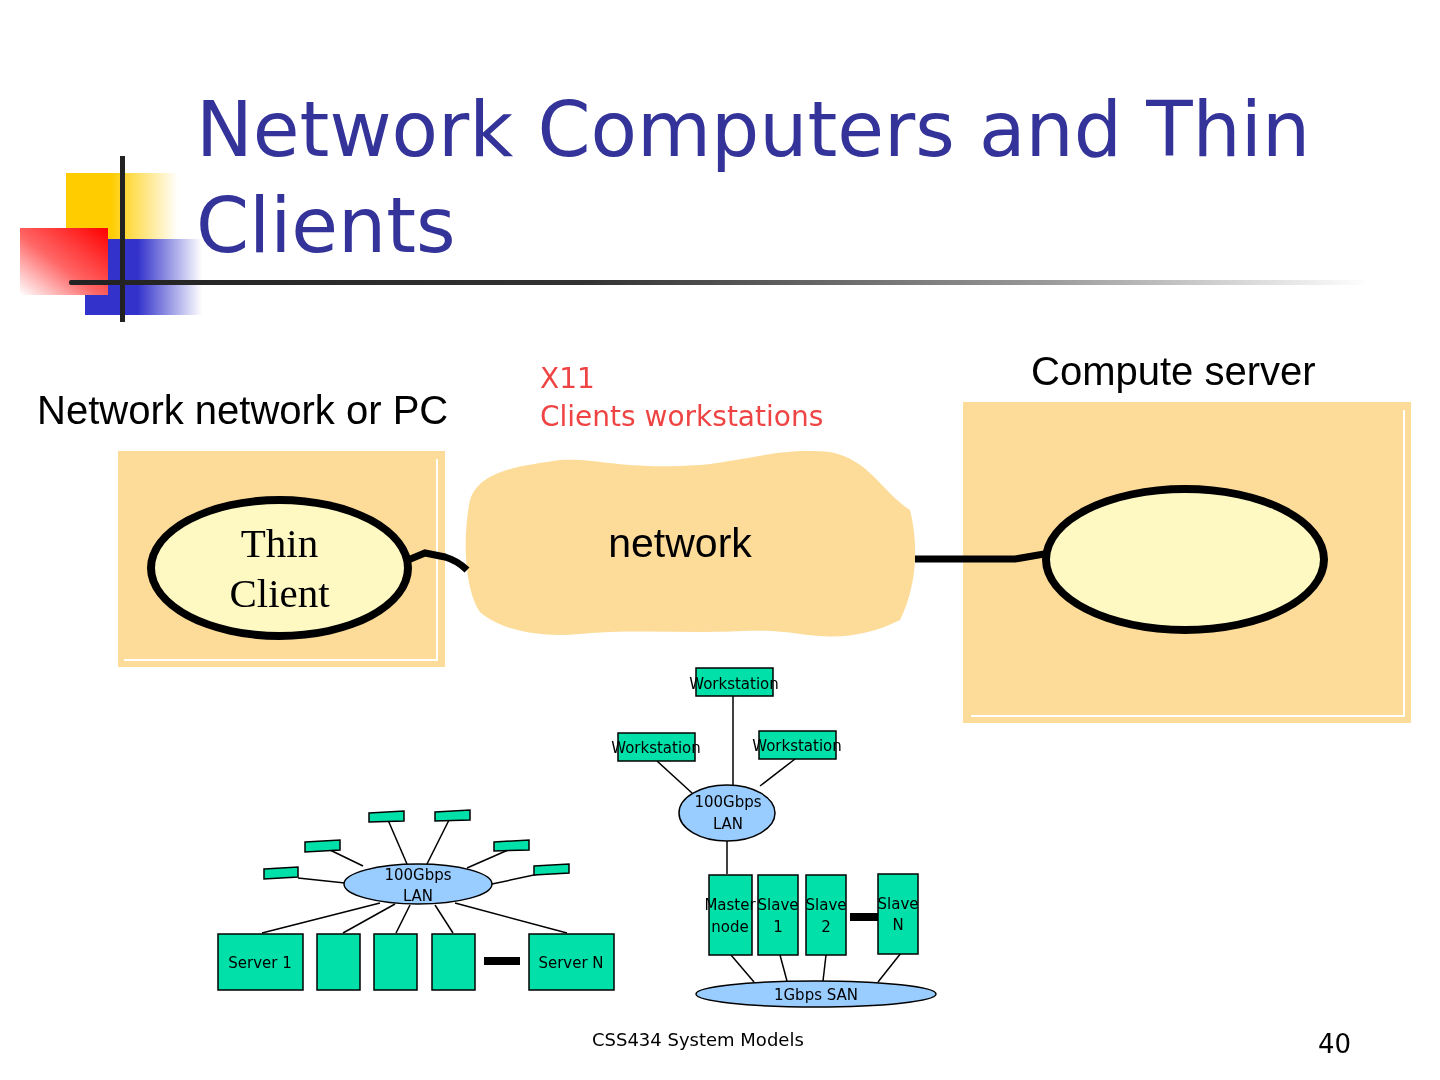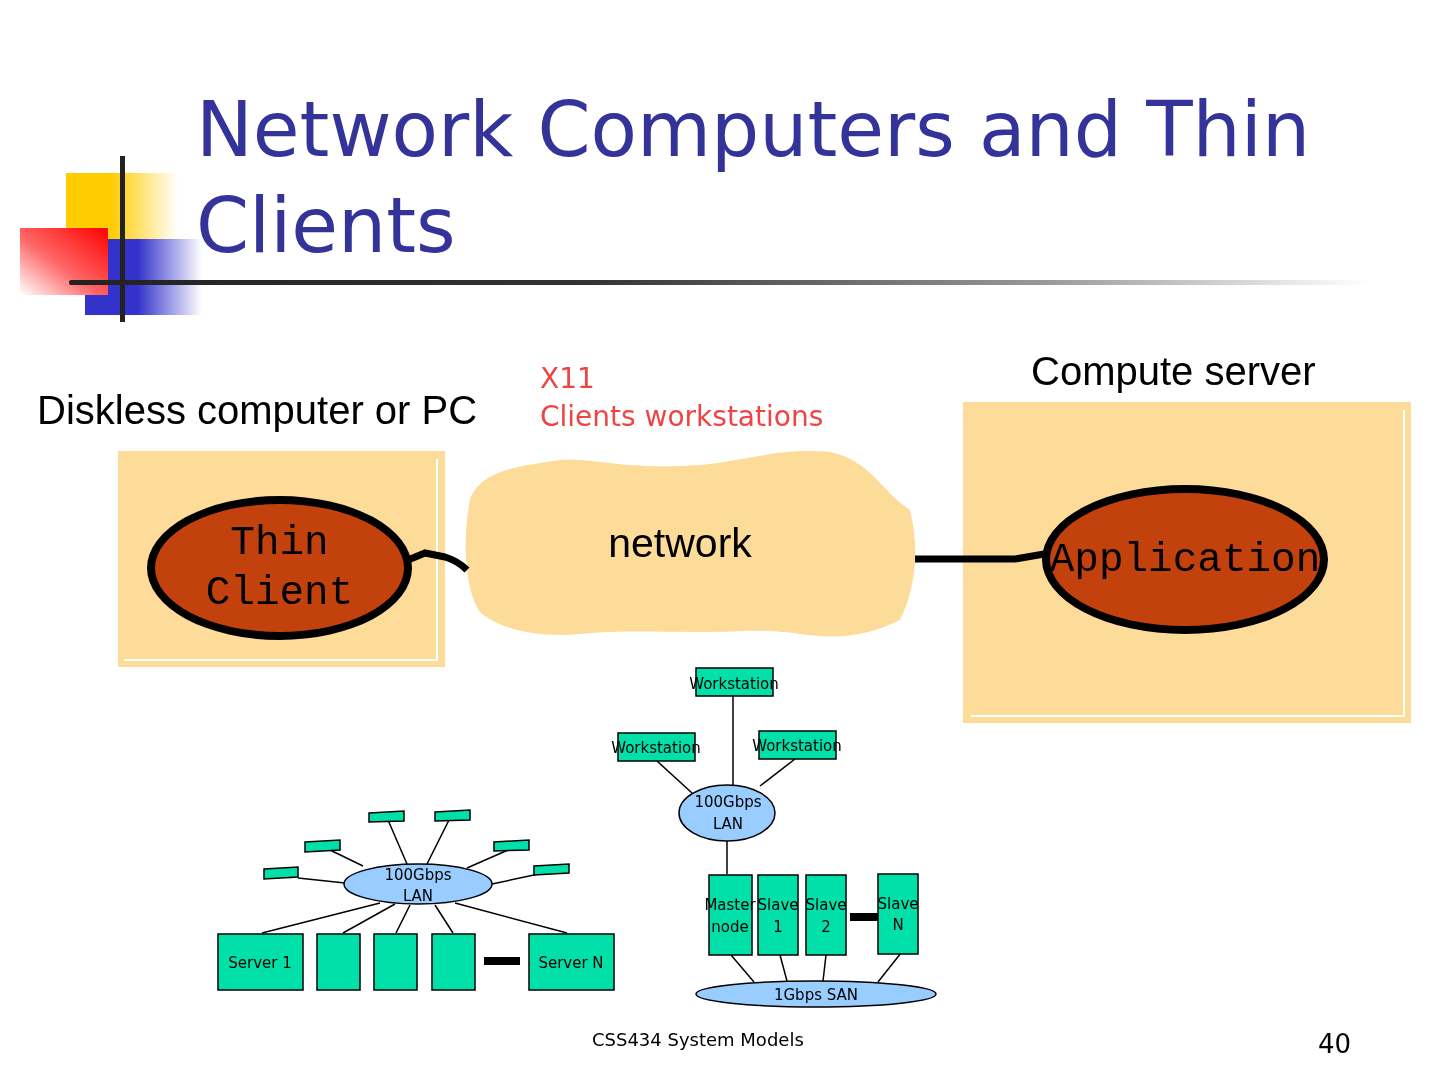--- a/index.html
+++ b/index.html
@@ -8,38 +8,38 @@
   #title { left: 196px; top: 82px; width: 1220px; font-size: 76px; line-height: 96px; color: #333399; font-family: "DejaVu Sans", sans-serif; }
   .deco-yellow { left: 66px; top: 173px; width: 112px; height: 68px; background: linear-gradient(to right, #ffcc00 0%, #ffcc00 40%, #ffffff 100%); }
   .deco-blue { left: 85px; top: 239px; width: 117px; height: 76px; background: linear-gradient(to right, #3333cc 0%, #3333cc 45%, #ffffff 100%); }
   .deco-red { left: 20px; top: 228px; width: 88px; height: 67px; background: linear-gradient(to top right, #ffffff 0%, #ff6666 45%, #ff0000 100%); }
   .deco-vline { left: 120px; top: 156px; width: 5px; height: 166px; background: #222; }
   .title-rule { left: 69px; top: 280px; width: 1300px; height: 5px; background: linear-gradient(to right, #222 0%, #333 40%, #999 75%, #fff 100%); border-radius: 2px; }
   .label-lg { font-family: "Liberation Sans", sans-serif; font-size: 40px; color: #000; white-space: nowrap; }
   .red-note { font-family: "DejaVu Sans", sans-serif; font-size: 28px; color: #ef4444; line-height: 38px; white-space: nowrap; }
   .box { background: #fddc9a; }
   .box-inner { position: absolute; border-right: 2px solid #fff; border-bottom: 2px solid #fff; }
-  .ellipse { position: absolute; background: #c2410c; border: 8px solid #000; border-radius: 50%; box-sizing: border-box; display: flex; align-items: center; justify-content: center; text-align: center; font-family: Liberation Mono, monospace; font-size: 41px; line-height: 50px; color: #000; }
+  .ellipse { position: absolute; background: #fef9c3; border: 8px solid #000; border-radius: 50%; box-sizing: border-box; display: flex; align-items: center; justify-content: center; text-align: center; font-family: Liberation Serif, serif; font-size: 41px; line-height: 50px; color: #000; }
   .ellipse span { display: block; }
   svg text { font-family: "DejaVu Sans", sans-serif; }
   #footer { left: 592px; top: 1029px; font-size: 18px; color: #000; font-family: "DejaVu Sans", sans-serif; }
   #pagenum { left: 1318px; top: 1029px; font-size: 26px; color: #000; font-family: "DejaVu Sans", sans-serif; }
 </style>
 </head>
 <body>
 
 <div class="abs deco-yellow"></div>
 <div class="abs deco-blue"></div>
 <div class="abs deco-red"></div>
 <div class="abs deco-vline"></div>
 <div class="abs title-rule"></div>
 
 <div id="title" class="abs">Network Computers and Thin Clients</div>
 
-<div class="abs label-lg" style="left:37px; top:388px;">Diskless computer or PC</div>
+<div class="abs label-lg" style="left:37px; top:388px;">Network network or PC</div>
 <div class="abs label-lg" style="left:1031px; top:349px;">Compute server</div>
 <div class="abs red-note" style="left:540px; top:360px;">X11</div>
 <div class="abs red-note" style="left:540px; top:398px;">Clients workstations</div>
 
 <div class="abs box" style="left:118px; top:451px; width:327px; height:216px;">
   <div class="box-inner" style="left:6px; top:8px; width:312px; height:200px;"></div>
 </div>
 
 <div class="abs box" style="left:963px; top:402px; width:448px; height:321px;">
   <div class="box-inner" style="left:8px; top:8px; width:432px; height:305px;"></div>
@@ -55,21 +55,20 @@
 
 <div class="ellipse" style="left:147px; top:496px; width:265px; height:144px;">
   <div>
     <span>Thin</span>
     <span>Client</span>
   </div>
 </div>
 
 <div class="ellipse" style="left:1042px; top:485px; width:286px; height:149px;">
   <div>
-    <span>Application</span>
   </div>
 </div>
 
 <svg class="abs" style="left:0; top:0;" width="1440" height="1080">
   <g stroke="#000" stroke-width="1.5">
     <line x1="298" y1="878" x2="345" y2="883"></line>
     <line x1="330" y1="850" x2="363" y2="866"></line>
     <line x1="388" y1="820" x2="407" y2="864"></line>
     <line x1="449" y1="820" x2="427" y2="864"></line>
     <line x1="508" y1="850" x2="467" y2="868"></line>

